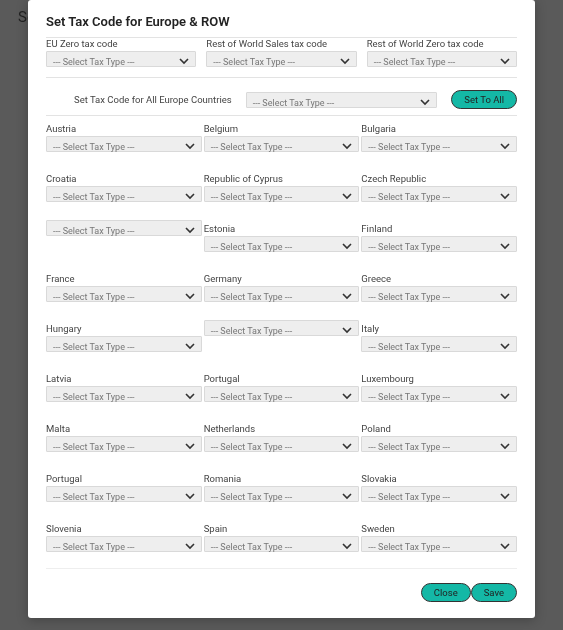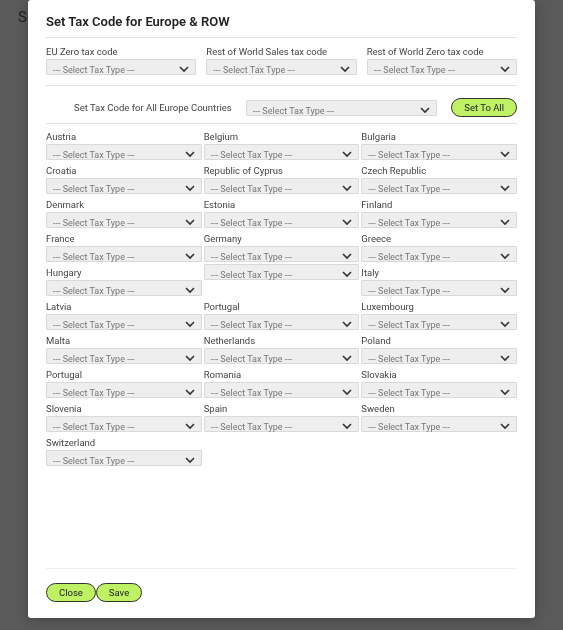--- a/index.html
+++ b/index.html
@@ -1,36 +1,36 @@
 <!DOCTYPE html>
 <html><head>
 <meta charset="utf-8">
 <style>
   html,body{margin:0;padding:0;font-family:-apple-system,BlinkMacSystemFont,"Segoe UI",Roboto,Arial,sans-serif;background:#5a5a5a;width:563px;height:630px;overflow:hidden}
   .backdrop{position:absolute;inset:0;background:#5a5a5a}
   .back-text{position:absolute;top:8px;left:18px;font-size:15px;color:#222}
   .modal{position:absolute;left:28px;top:0;width:507px;height:618px;background:#fff;border-radius:3px;box-shadow:0 2px 12px rgba(0,0,0,0.25);padding:14px 18px 0 18px;box-sizing:border-box;display:flex;flex-direction:column}
   .modal-title{font-size:13px;font-weight:600;color:#222;padding-bottom:8px}
   hr{border:none;border-top:1px solid #e3e3e3;margin:0}
-  .row3{display:flex;gap:10px;margin-top:8px}
+  .row3{display:flex;gap:10px;margin-top:0}
   .col{flex:1;min-width:0}
   .label{font-size:9.5px;color:#444;margin-bottom:2px;white-space:nowrap}
   .select{position:relative;background:#eeeeee;border:1px solid #d9d9d9;height:16px;line-height:20px;font-size:9px;color:#777;padding:0 6px;border-radius:1px;box-sizing:border-box;cursor:pointer}
   .select .chev{position:absolute;right:6px;top:4px}
   .chev svg{width:10px;height:10px;display:block}
   .midrow{display:flex;align-items:center;gap:14px;margin:12px 0 6px 0}
   .midrow .spacer{flex:0 0 14px}
   .midrow .mlabel{font-size:9.5px;color:#444}
   .midrow .msel{flex:1}
-  .pill{border:1px solid #333;border-radius:12px;padding:3px 12px;font-size:9.5px;color:#222;background:#bef264;cursor:pointer;white-space:nowrap}
+  .pill{border:1px solid #333;border-radius:12px;padding:3px 12px;font-size:9.5px;color:#222;background:#14b8a6;cursor:pointer;white-space:nowrap}
   .countries{flex:1;overflow:hidden;margin-top:4px}
-  .crow{display:flex;gap:2px;margin-bottom:2px}
+  .crow{display:flex;gap:2px;margin-bottom:18px}
   .crow .col{flex:1}
   .country-label{font-size:9.5px;color:#444;margin:3px 0 2px 0}
-  .footer{display:flex;justify-content:flex-start;align-items:center;padding:14px 0 16px 0;margin-top:4px;border-top:1px solid #eee}
+  .footer{display:flex;justify-content:flex-end;align-items:center;padding:14px 0 16px 0;margin-top:4px;border-top:1px solid #eee}
   .empty{visibility:hidden}
 </style>
 </head>
 <body>
 
 <div class="backdrop">
   <div class="back-text">Sett</div>
 </div>
 
 <div class="modal">
@@ -142,21 +142,20 @@
           <div class="country-label">Czech Republic</div>
           <div class="select"><span>--- Select Tax Type ---</span><span class="chev">
               <svg viewBox="0 0 10 10">
                 <path d="M1 3l4 4 4-4" fill="none" stroke="#333" stroke-width="1.6"></path>
               </svg>
             </span></div>
         </div>
       </div>
       <div class="crow">
         <div class="col">
-          <div class="country-label">Denmark</div>
           <div class="select"><span>--- Select Tax Type ---</span><span class="chev">
               <svg viewBox="0 0 10 10">
                 <path d="M1 3l4 4 4-4" fill="none" stroke="#333" stroke-width="1.6"></path>
               </svg>
             </span></div>
         </div>
         <div class="col">
           <div class="country-label">Estonia</div>
           <div class="select"><span>--- Select Tax Type ---</span><span class="chev">
               <svg viewBox="0 0 10 10">

